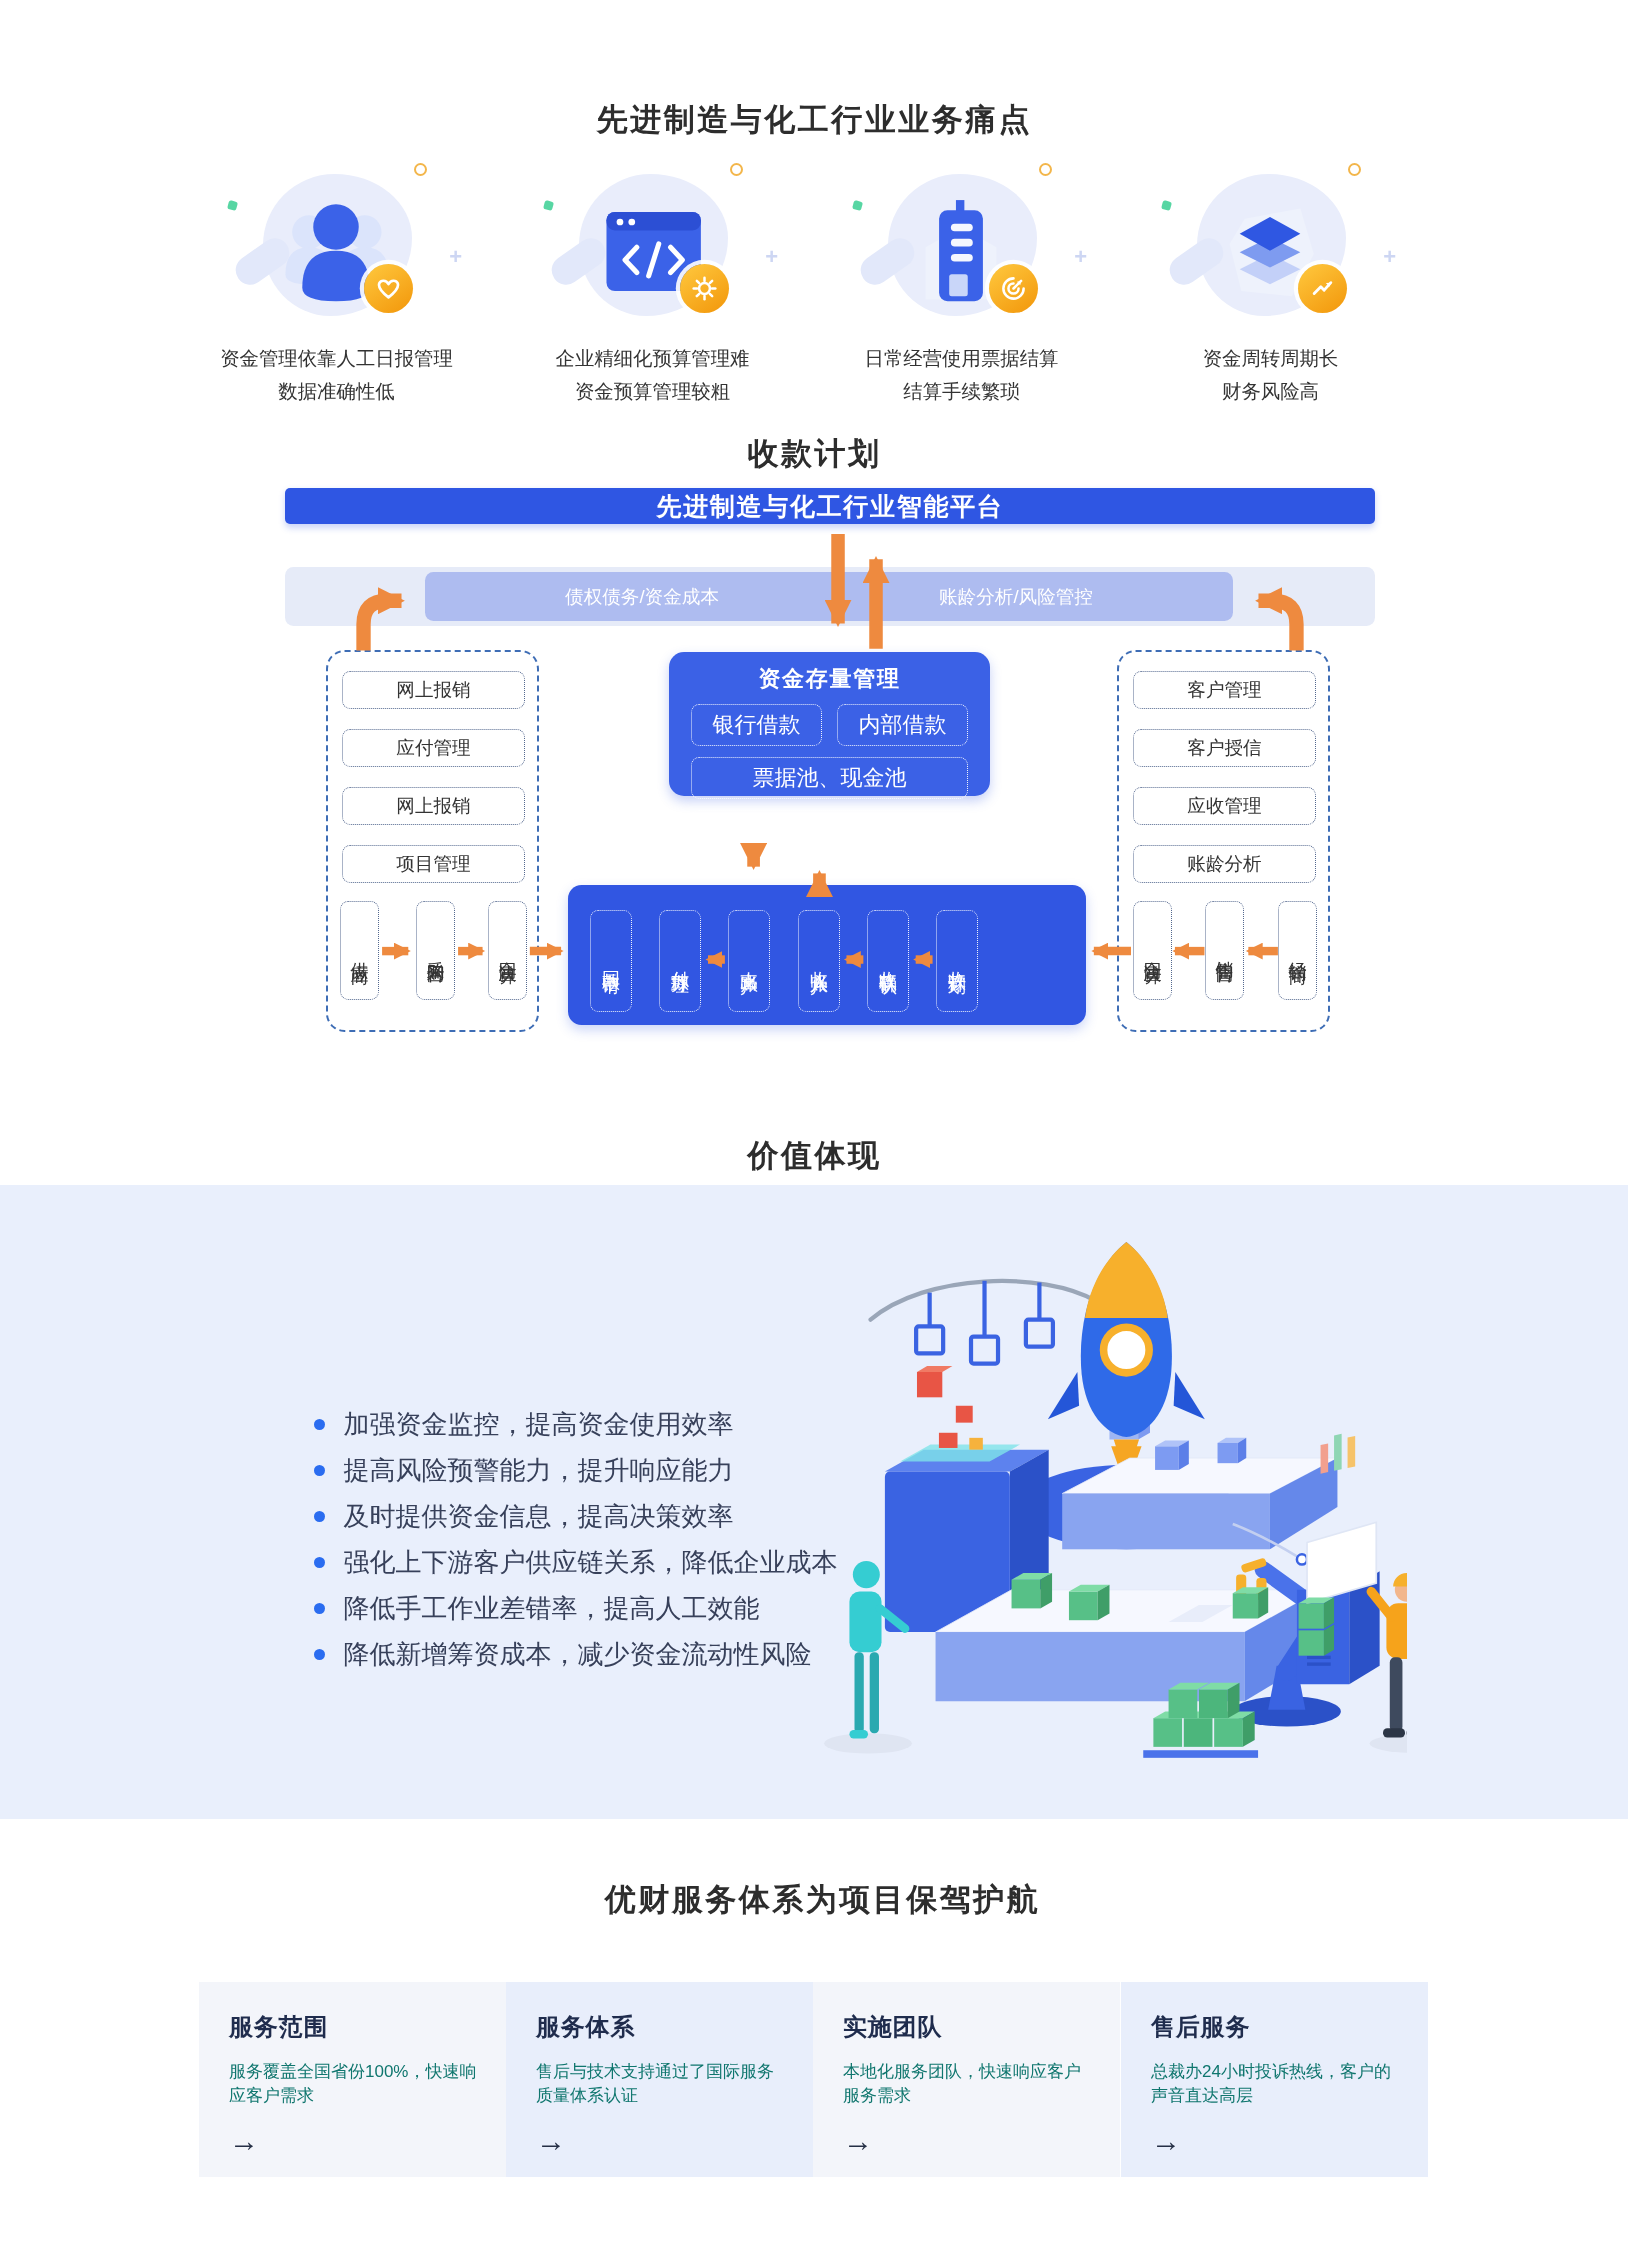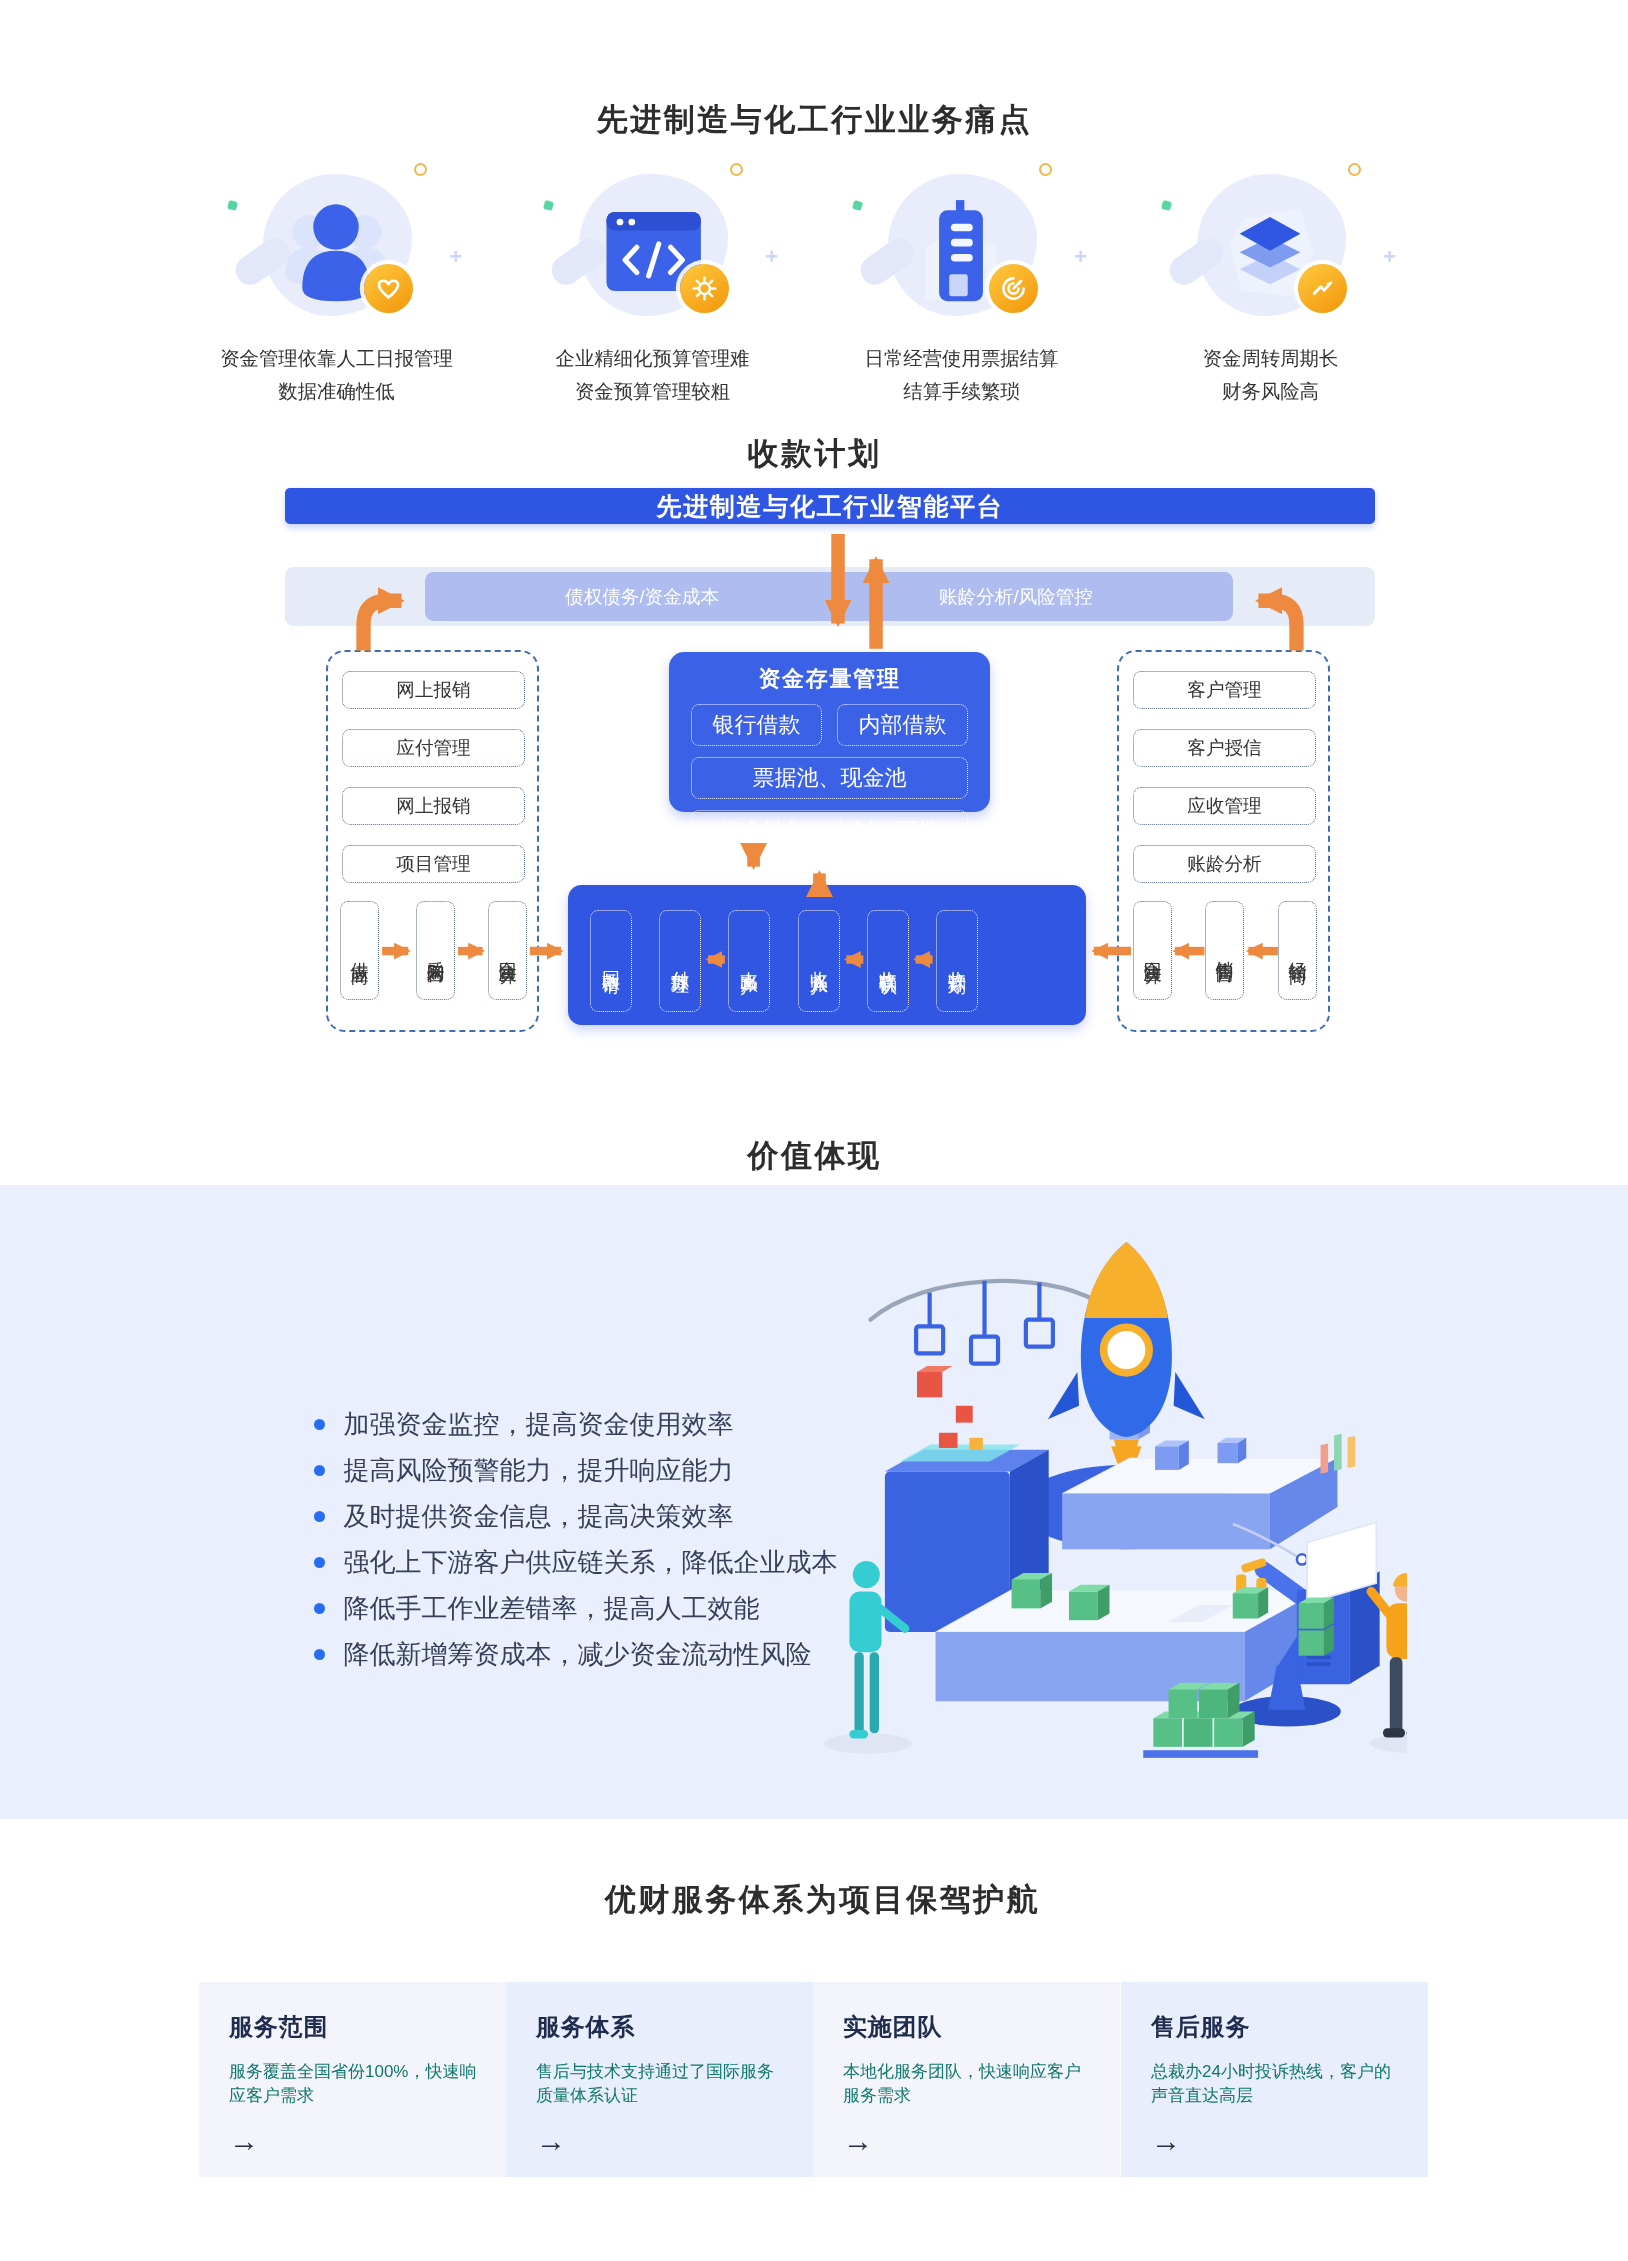--- a/index.html
+++ b/index.html
@@ -29,21 +29,21 @@
   
   .diagram { position:absolute; left:285px; top:473px; width:1090px; height:559px; }
   .banner { position:absolute; left:0; top:3.4px; width:1090px; height:36px; background:#2f56e3;
     border-radius:5px; display:flex; align-items:center; justify-content:center;
     color:#fff; font-size:25px; font-weight:700; letter-spacing:1.7px;
     box-shadow:0 3.4px 6.8px rgba(47,86,227,.25); }
   .bus-band { position:absolute; left:0; top:82px; width:1090px; height:59px; background:#e6ebf8; border-radius:8.4px; }
   .bus-bar { position:absolute; left:140px; top:87px; width:808px; height:49px; background:#aebcf0;
     border-radius:8.4px; display:flex; align-items:center; justify-content:center; gap:220px;
     color:#fff; font-size:18.6px; }
-  .center-box { position:absolute; left:384px; top:167px; width:321px; height:160px; background:#3b61e6;
+  .center-box { position:absolute; left:384px; top:167px; width:321px; height:144px; background:#3b61e6;
     border-radius:15px; padding:12px 22px 14px 22px; box-shadow:0 5px 12px rgba(47,86,227,.28); }
   .center-box h3 { text-align:center; color:#fff; font-size:22px; font-weight:700; letter-spacing:1.7px; margin-bottom:10px; }
   .cb-row1 { display:flex; gap:15px; }
   .wdot { border:1.7px dotted rgba(255,255,255,.92); border-radius:8.4px; color:#fff; font-size:22px;
     display:flex; align-items:center; justify-content:center; height:42px; }
   .cb-row1 .wdot { flex:1; }
   .cb-row { margin-top:11px; }
   .bottom-bar { position:absolute; left:283px; top:400px; width:518px; height:140px; background:#3156e2;
     border-radius:13.5px; box-shadow:0 5px 12px rgba(47,86,227,.25); }
   .vbox-w { position:absolute; top:24.5px; width:42px; height:102px; border:1.7px dotted rgba(255,255,255,.92);

